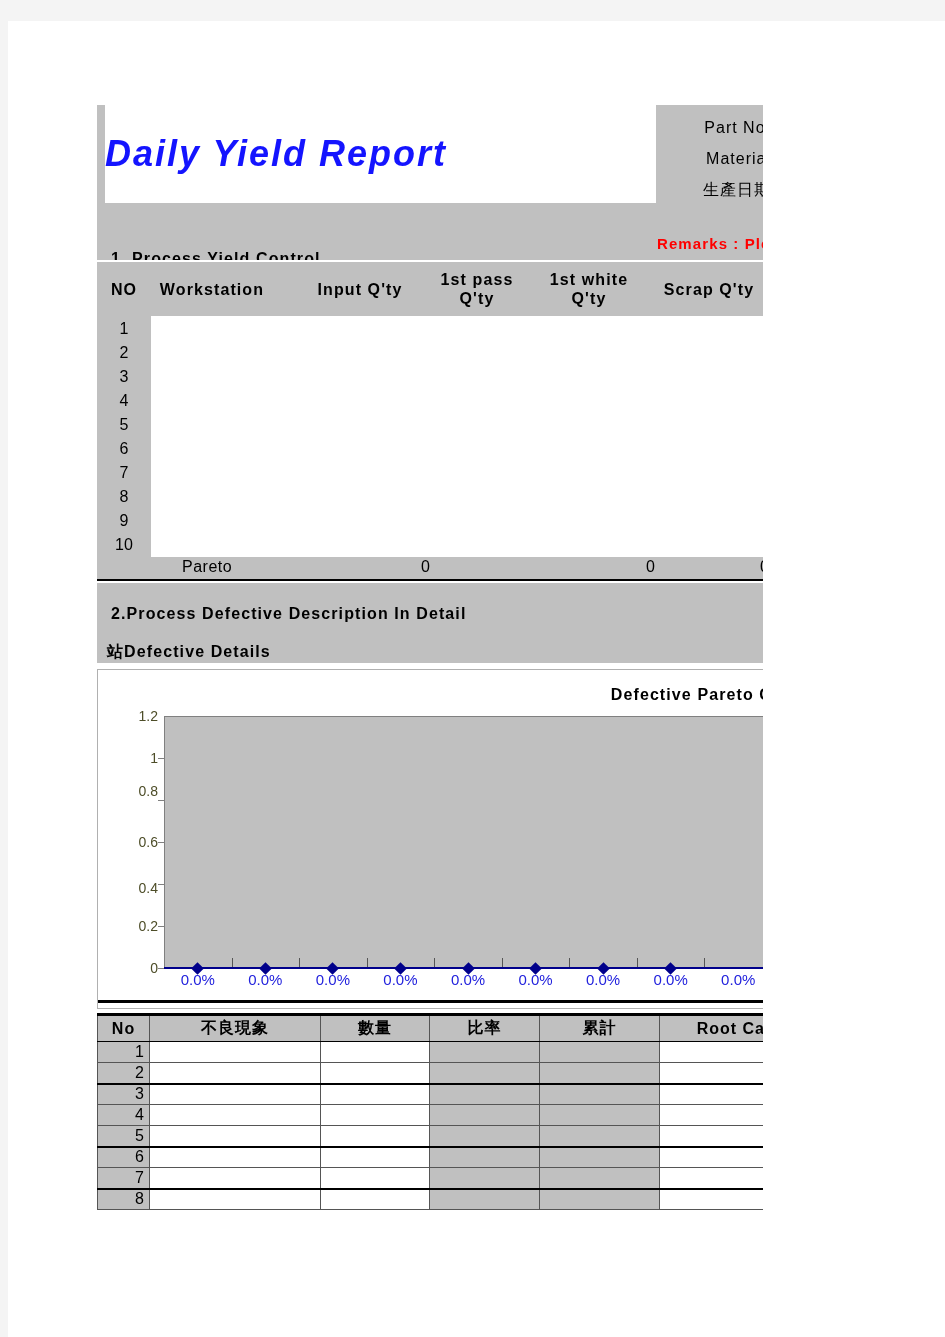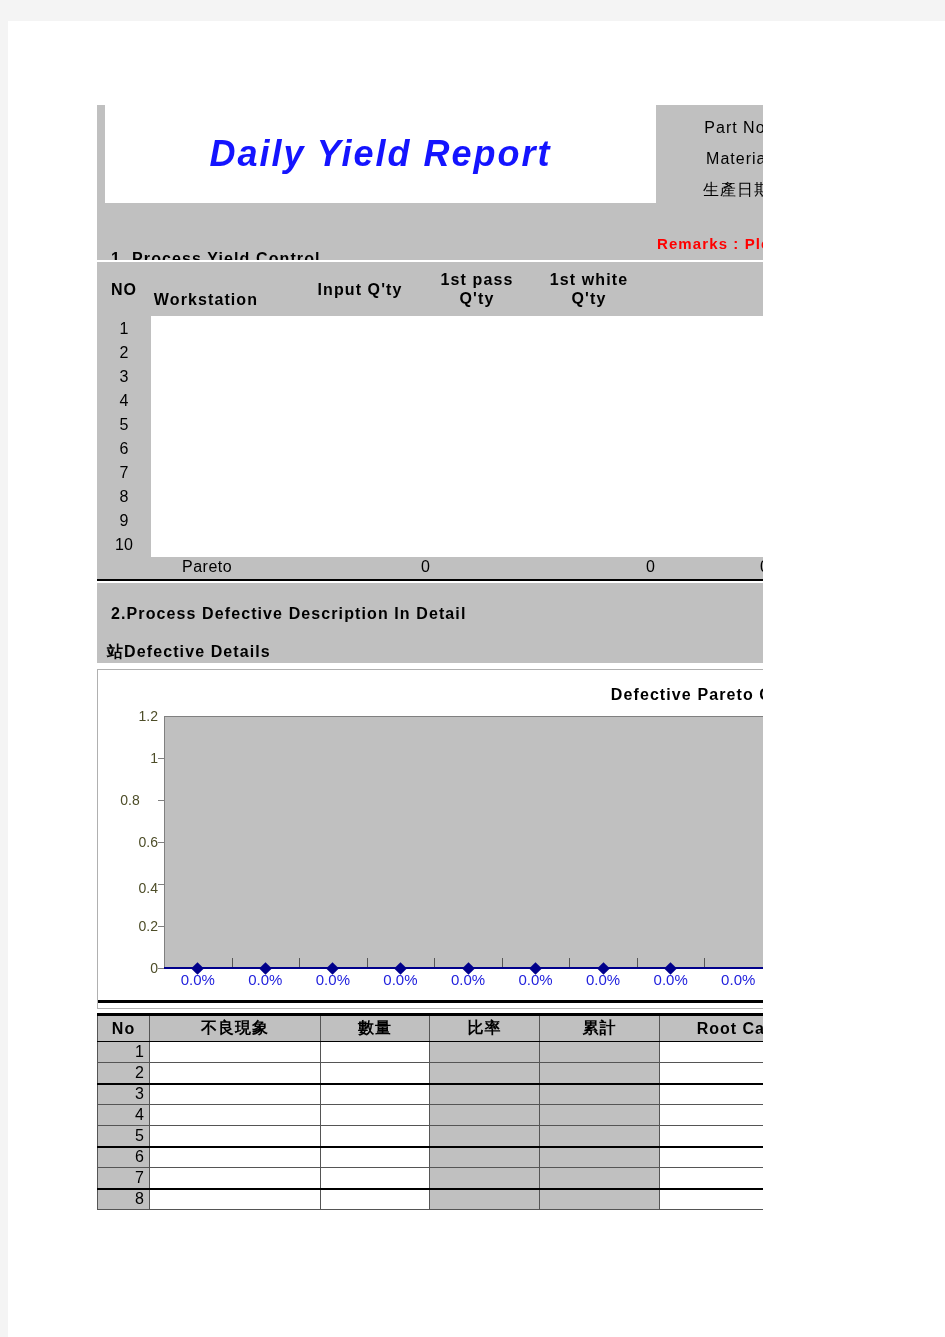--- a/index.html
+++ b/index.html
@@ -36,21 +36,21 @@
     position: absolute;
     left: 89px; top: 84px;
     width: 674px; height: 125px;
     background: #c0c0c0;
   }
   #title-box {
     position: absolute;
     left: 8px; top: 0px;
     width: 551px; height: 98px;
     background: #ffffff;
-    display: flex; align-items: center; justify-content: center;
+    display: flex; align-items: center; 
   }
   #title-text {
     color: #1414ff;
     font-weight: bold;
     font-style: italic;
     font-size: 36px;
     letter-spacing: 2px;
     white-space: nowrap;
   }
   #hdr-labels {
@@ -285,34 +285,35 @@
 
     <div id="sec1row">
       <div id="sec1gray"></div>
       <span id="sec1title">1.  Process  Yield  Control</span>
       <span id="remarks">Remarks  :  Please  fill  white  box</span>
     </div>
 
     <div id="t1">
       <div id="t1head">
         <div class="th" style="left:0px;width:54px;">NO</div>
-        <div class="th" style="left:36px;width:146px;margin-top:10px;">Workstation</div>
+        <div class="th" style="left:42px;width:146px;">Workstation</div>
         <div class="th" style="left:200px;width:126px;">Input  Q'ty</div>
         <div class="th" style="left:326px;width:108px;">
             <div>
               <div>1st  pass</div>
               <div>Q'ty</div>
             </div>
           </div>
         <div class="th" style="left:434px;width:116px;">
             <div>
               <div>1st  white</div>
               <div>Q'ty</div>
             </div>
           </div>
+        <div class="th" style="left:550px;width:124px;">Scrap  Q'ty</div>
       </div>
       <div id="t1body">
         <div class="whitearea"></div>
         <div class="nocell" style="top:1px;">1</div>
         <div class="nocell" style="top:25px;">2</div>
         <div class="nocell" style="top:49px;">3</div>
         <div class="nocell" style="top:73px;">4</div>
         <div class="nocell" style="top:97px;">5</div>
         <div class="nocell" style="top:121px;">6</div>
         <div class="nocell" style="top:145px;">7</div>
@@ -336,21 +337,21 @@
     <div id="chart">
       <div id="chart-title">Defective  Pareto  C</div>
 
       <div id="plot"></div>
 
       <div id="yaxis">
         <div class="ytick" style="top:252px;">0</div>
         <div class="ytick" style="top:210px;">0.2</div>
         <div class="ytick" style="top:172px;">0.4</div>
         <div class="ytick" style="top:126px;">0.6</div>
-        <div class="ytick" style="top:84px;text-align:center;">0.8</div>
+        <div class="ytick" style="top:75px;">0.8</div>
         <div class="ytick" style="top:42px;">1</div>
         <div class="ytick" style="top:0px;">1.2</div>
       </div>
 
       <div id="ytickmarks">
         <i style="top:42px;"></i>
           <i style="top:84px;"></i>
           <i style="top:126px;"></i>
         <i style="top:168px;"></i>
           <i style="top:210px;"></i>

